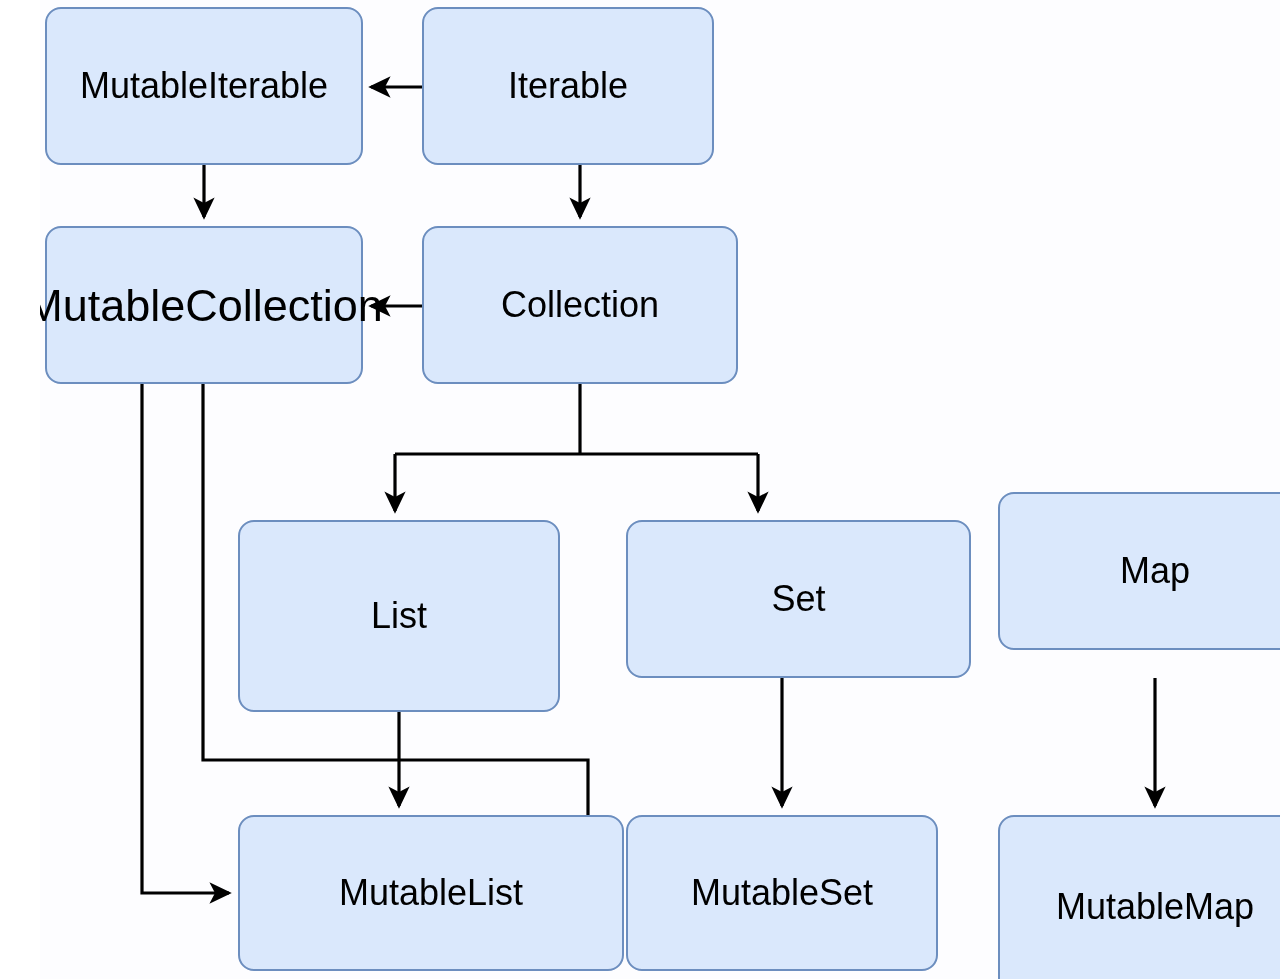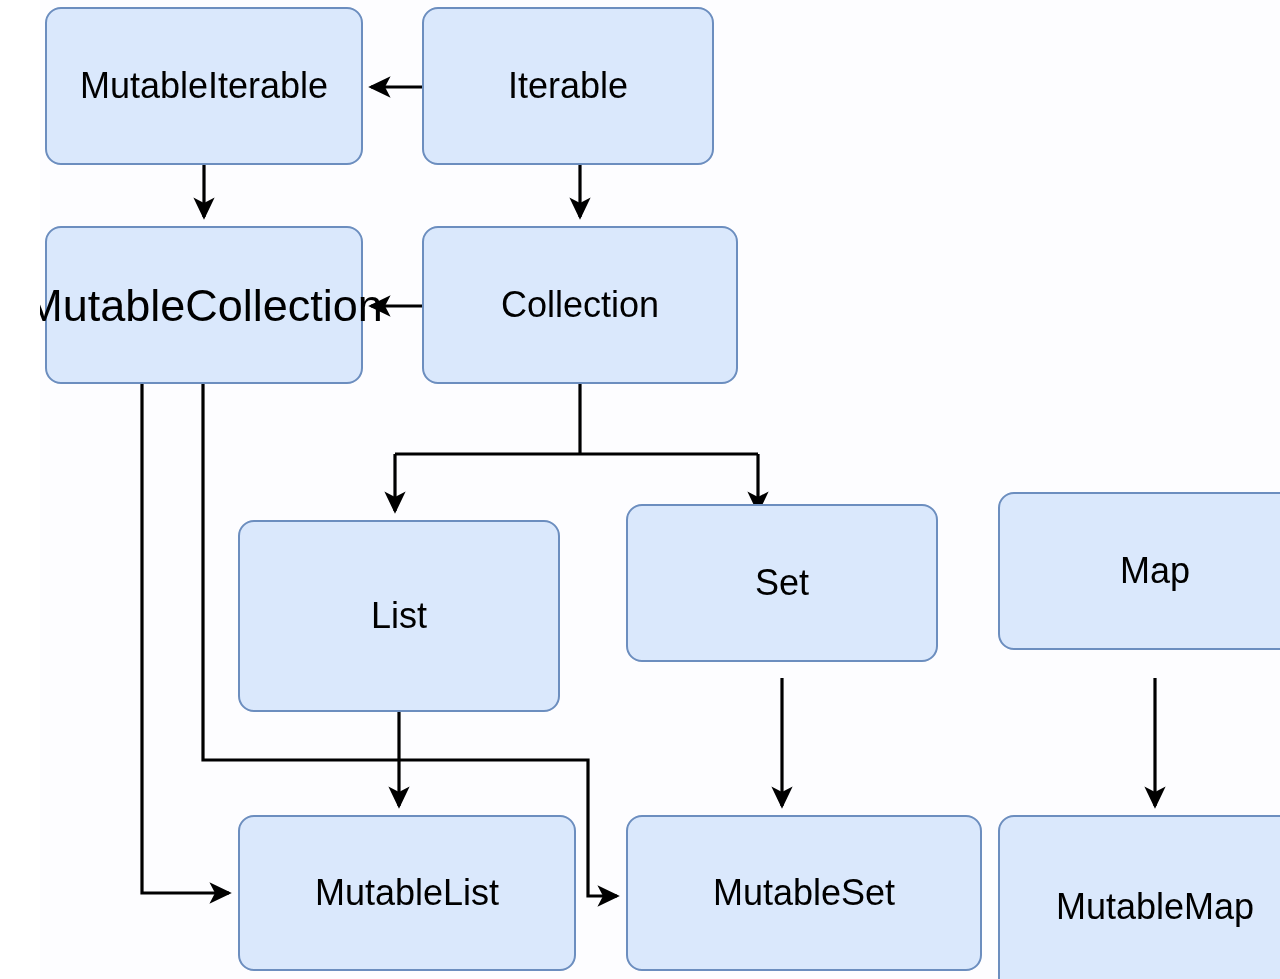--- a/index.html
+++ b/index.html
@@ -104,33 +104,33 @@
   </div>
 
   <div class="node" style="left:382px; top:226px; width:316px; height:158px;">
     <span class="node-label">Collection</span>
   </div>
 
   <div class="node" style="left:198px; top:520px; width:322px; height:192px;">
     <span class="node-label">List</span>
   </div>
 
-  <div class="node" style="left:586px; top:504px; width:312px; height:158px;text-align:right;">
+  <div class="node" style="left:586px; top:520px; width:345px; height:158px;text-align:right;">
     <span class="node-label">Set</span>
   </div>
 
   <div class="node" style="left:958px; top:492px; width:314px; height:158px;">
     <span class="node-label">Map</span>
   </div>
 
-  <div class="node" style="left:198px; top:815px; width:338px; height:156px;">
+  <div class="node" style="left:198px; top:815px; width:386px; height:156px;">
     <span class="node-label">MutableList</span>
   </div>
 
-  <div class="node" style="left:586px; top:815px; width:356px; height:156px;">
+  <div class="node" style="left:586px; top:815px; width:312px; height:156px;">
     <span class="node-label">MutableSet</span>
   </div>
 
   <div class="node" style="left:958px; top:815px; width:314px; height:184px;">
     <span class="node-label">MutableMap</span>
   </div>
 
 </div>
 
 </body></html>

